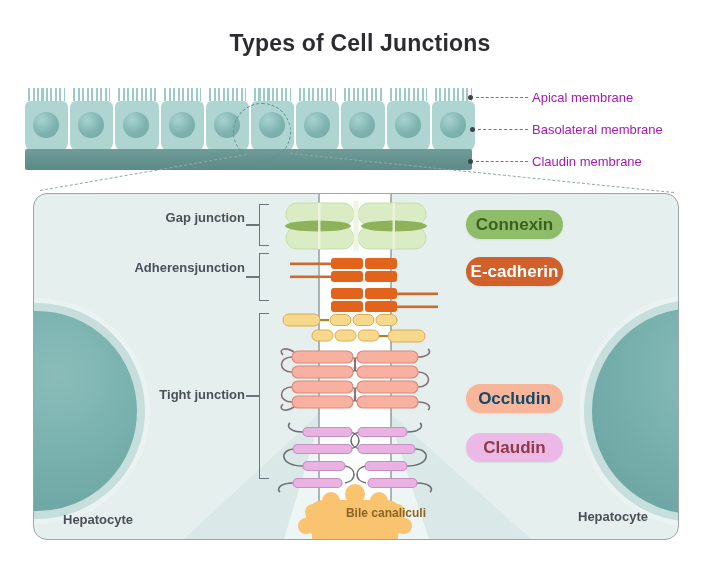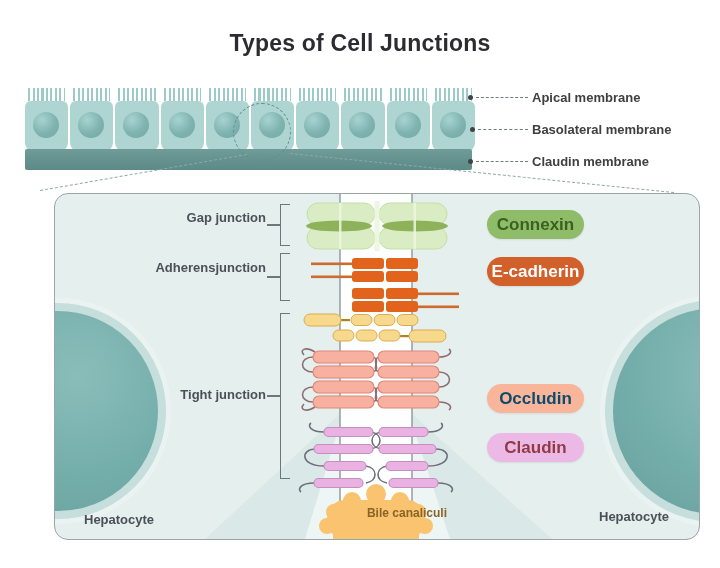--- a/index.html
+++ b/index.html
@@ -20,25 +20,25 @@
   #basement-bar{left:25px;top:149px;width:447px;height:21px;border-radius:2px;
       background:linear-gradient(#6f9b98,#5c8a87);}
   #zoom-circle{left:233px;top:103px;width:56px;height:56px;border:1.6px dashed #5f918f;border-radius:50%;}
   .zoom-line{height:0;border-top:1.2px dashed #8fa8a6;transform-origin:left center;}
   #zoom-line-left{left:40px;top:190px;width:210px;transform:rotate(-9.9deg);}
   #zoom-line-right{left:290px;top:153px;width:386px;transform:rotate(5.8deg);}
 
   
   .leader{height:0;border-top:1.6px dashed #6b7c7e;}
   .leader-dot{width:5px;height:5px;border-radius:50%;background:#3f4446;}
-  .mem-label{font-size:13px;font-weight:bold;color:#404040;white-space:nowrap;}
+  .mem-label{font-size:13px;font-weight:normal;color:#a21caf;white-space:nowrap;}
 
   
   #main-box{left:33px;top:193px;width:644px;height:345px;background:#e4efee;
-      border:1.6px solid #9aa5a5;border-radius:14px;overflow:hidden;margin-left:21px;}
+      border:1.6px solid #9aa5a5;border-radius:14px;overflow:hidden;}
   .funnel{background:#d8e6e5;opacity:.85;}
   #funnel-left{left:150px;top:220px;width:135px;height:125px;clip-path:polygon(100% 0,100% 100%,0 100%);}
   #funnel-right{left:357px;top:220px;width:140px;height:125px;clip-path:polygon(0 0,0 100%,100% 100%);}
   #center-glow{left:250px;top:230px;width:145px;height:115px;background:#f0f7f6;opacity:.9;
       clip-path:polygon(24% 0,74% 0,100% 100%,0 100%);}
   .hepatocyte-circle{border-radius:50%;border:8px solid #c6dedc;
       background:radial-gradient(circle at 60% 32%,#8abdba 0%,#74aeab 55%,#699f9c 100%);
       box-shadow:0 0 0 5px rgba(255,255,255,.28);}
   #hep-circle-left{left:-105px;top:109px;width:200px;height:200px;}
   #hep-circle-right{left:550px;top:106px;width:206px;height:206px;}

